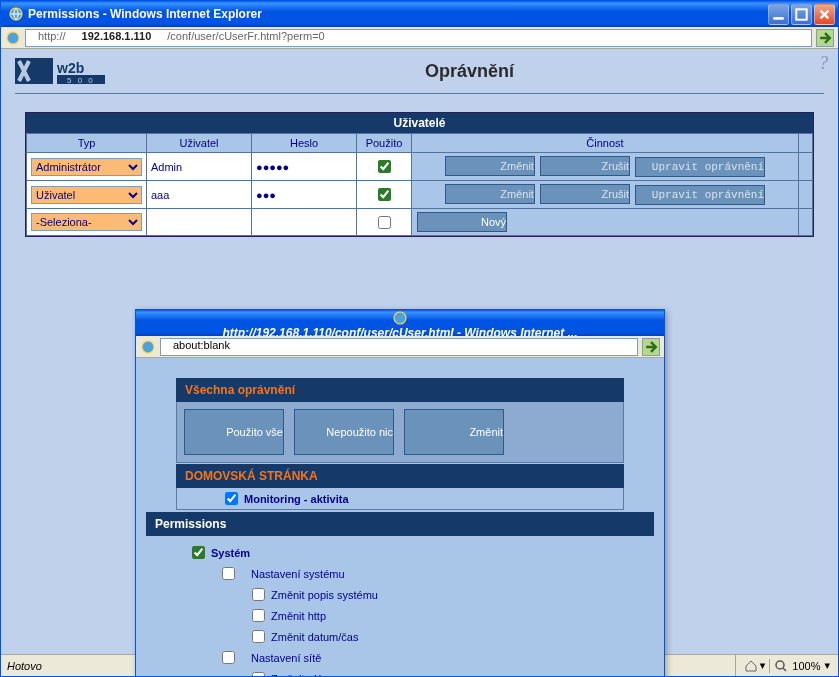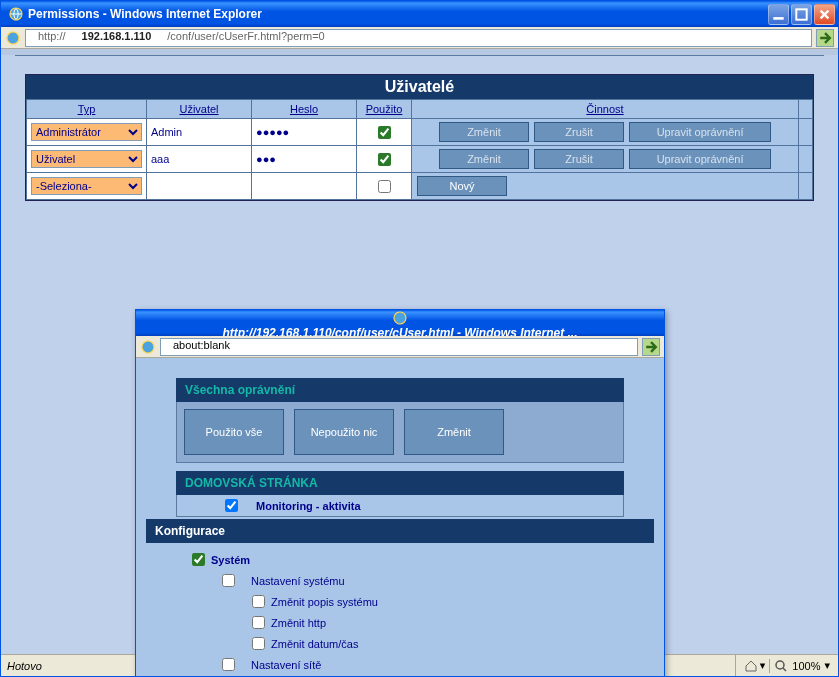--- a/index.html
+++ b/index.html
@@ -25,45 +25,45 @@
 .content-viewport { flex: 1; background: #b7c8e3; position: relative; overflow: hidden; }
 .page { background: #c0d1ec; width: 100%; height: 100%; padding: 0; }
 
 .page-header { display: flex; align-items: center; padding: 6px 14px 0 14px; position: relative; }
 .logo { width: 100px; height: 32px; display: flex; align-items: center; }
 .page-title { flex: 1; text-align: center; font-size: 18px; font-weight: bold; color: #2b2b2b; }
 .help-icon { position: absolute; right: 10px; top: 4px; font-size: 18px; color: #89a; font-style: italic; font-family: serif; }
 .hr-line { border: none; border-top: 1px solid #5a7aa0; margin: 6px 14px 18px 14px; }
 
 .users-box { margin: 0 24px; border: 1px solid #225; }
-.users-head { background: #153a6a; color: white; font-weight: bold; text-align: center; padding: 3px; font-size: 16px; }
+.users-head { background: #153a6a; color: white; font-weight: bold; text-align: center; padding: 3px; font-size: 12px; }
 .users-table { width: 100%; border-collapse: collapse; }
-.users-table th { background: #a9c5e8; color: #00008b; font-size: 11px; padding: 3px; border: 1px solid #52749c; font-weight: normal; text-decoration: underline; }
+.users-table th { background: #a9c5e8; color: #00008b; font-size: 11px; padding: 3px; border: 1px solid #52749c; font-weight: normal; }
 .users-table th.no-u { text-decoration: none; }
 .users-table td { background: white; border: 1px solid #52749c; padding: 2px 4px; color: #00008b; font-size: 11px; vertical-align: middle; }
 .users-table td.actions { background: #a9c5e8; padding: 2px; }
 .cell-select { width: 100%; height: 18px; border: 1px solid #7f9db9; font-size: 11px; color: #00008b; background: #fdba74; }
 .chk { margin: 0 auto; display: block; accent-color: #2a7a2a; }
-.act-btn { display: inline-block; background: #6a92bb; border: 1px solid #305985; color: #fff; text-align: center; padding: 3px 0; cursor: pointer; font-size: 11px; margin: 1px; }
+.act-btn { display: inline-block; background: #6a92bb; border: 1px solid #305985; color: #fff; text-align: right; padding: 3px 0; cursor: pointer; font-size: 11px; margin: 1px; }
 .act-btn.w1 { width: 90px; }
-.act-btn.w2 { width: 142px; }
+.act-btn.w2 { width: 130px; font-family: Liberation Mono, monospace; }
 .act-btn.dim { color: #d8e2ee; }
 
 
 .popup { position: absolute; left: 134px; top: 260px; width: 530px; height: 420px; border: 1px solid #0054e3; box-shadow: 2px 2px 6px rgba(0,0,0,0.3); background: #ece9d8; display: flex; flex-direction: column; }
 .popup .titlebar { background: linear-gradient(to bottom, #0058e6 0%, #3a93ff 8%, #0054e3 40%, #0054e3 88%, #003dc0 100%); flex-direction: column; }
 .popup-addr { height: 22px; background: #ece9d8; display: flex; align-items: center; padding: 2px 4px; gap: 4px; border-bottom: 1px solid #aca899; }
 .popup-body { flex: 1; background: #a9c5e8; padding: 20px 10px 0 10px; overflow: hidden; }
 
-.section-head { background: #153a6a; color: #14b8a6; font-weight: bold; padding: 4px 8px; font-size: 12px; border: 1px solid #153a6a; }
+.section-head { background: #153a6a; color: #f97316; font-weight: bold; padding: 4px 8px; font-size: 12px; border: 1px solid #153a6a; }
 .btn-row { background: #8dabd0; border: 1px solid #5a7aa0; border-top: none; padding: 6px; display: flex; gap: 8px; }
 .btn-row .act-btn { width: 100px; background:#6a92bb; padding:16px 0; }
 
 .perm-row { background: #a9c5e8; border: 1px solid #5a7aa0; border-top: none; padding: 4px 8px; display: flex; align-items: center; gap: 6px; }
-.perm-row label { color: #00008b; font-weight: bold; margin-left: 12px; }
+.perm-row label { color: #00008b; font-weight: bold; }
 
 .sub-head { background: #153a6a; color: white; font-weight: bold; padding: 4px 8px; font-size: 12px; margin-top: 2px; border: 1px solid #153a6a; }
 .tree { background: #a9c5e8; padding: 6px 6px 6px 6px; }
 .tree-item { display: flex; align-items: center; gap: 6px; padding: 4px 0; color: #00008b; }
 .tree-item.bold { font-weight: bold; }
 .tree-item input[type=checkbox] { accent-color: #2a7a2a; }
 .lvl1 { padding-left: 40px; }
 .lvl2 { padding-left: 70px; gap: 16px; }
 .lvl3 { padding-left: 100px; }
 
@@ -119,20 +119,33 @@
     </div>
     <span class="go-btn">
       <svg viewBox="0 0 10 10">
           <path d="M2 5h5M5 2l3 3-3 3" stroke="#2c6b18" stroke-width="1.5" fill="none"></path>
         </svg>
     </span>
   </div>
 
   <div class="content-viewport">
     <div class="page">
+      <div class="page-header">
+        <div class="logo">
+          <svg viewBox="0 0 100 32">
+              <rect x="0" y="3" width="38" height="26" fill="#153a6a"></rect>
+              <path d="M4 6l10 20M14 6l-10 20" stroke="#b7c8e3" stroke-width="4"></path>
+              <text x="42" y="18" font-family="Arial" font-weight="bold" font-size="14" fill="#153a6a">w2b</text>
+              <rect x="42" y="20" width="48" height="9" fill="#153a6a"></rect>
+              <text x="52" y="28" font-family="Arial" font-size="8" fill="#b7c8e3" letter-spacing="2">5 0 0</text>
+            </svg>
+        </div>
+        <div class="page-title">Oprávnění</div>
+        <div class="help-icon">?</div>
+      </div>
       <hr class="hr-line">
 
       <div class="users-box">
         <div class="users-head">Uživatelé</div>
         <table class="users-table">
           <tbody>
               <tr>
             <th style="width:120px">Typ</th>
             <th style="width:105px">Uživatel</th>
             <th style="width:105px">Heslo</th>
@@ -243,27 +256,27 @@
             </span>
         </div>
         <div class="popup-body">
           <div style="margin:0 30px">
             <div class="section-head">Všechna oprávnění</div>
             <div class="btn-row">
               <span class="act-btn">Použito vše</span>
               <span class="act-btn">Nepoužito nic</span>
               <span class="act-btn">Změnit</span>
             </div>
-            <div class="section-head" style="margin-top:8px">DOMOVSKÁ STRÁNKA</div>
+            <div class="section-head" style="margin-top:1px">DOMOVSKÁ STRÁNKA</div>
             <div class="perm-row">
               <input type="checkbox" checked="" style="margin-left: 40px;">
               <label>Monitoring - aktivita</label>
             </div>
           </div>
-          <div class="sub-head">Konfigurace</div>
+          <div class="sub-head">Permissions</div>
           <div class="tree">
             <div class="tree-item lvl1 bold">
                 <input type="checkbox" checked="" style="">
                 <span>Systém</span>
               </div>
             <div class="tree-item lvl2">
                 <input type="checkbox" style="">
                 <span>Nastavení systému</span>
               </div>
             <div class="tree-item lvl3">

